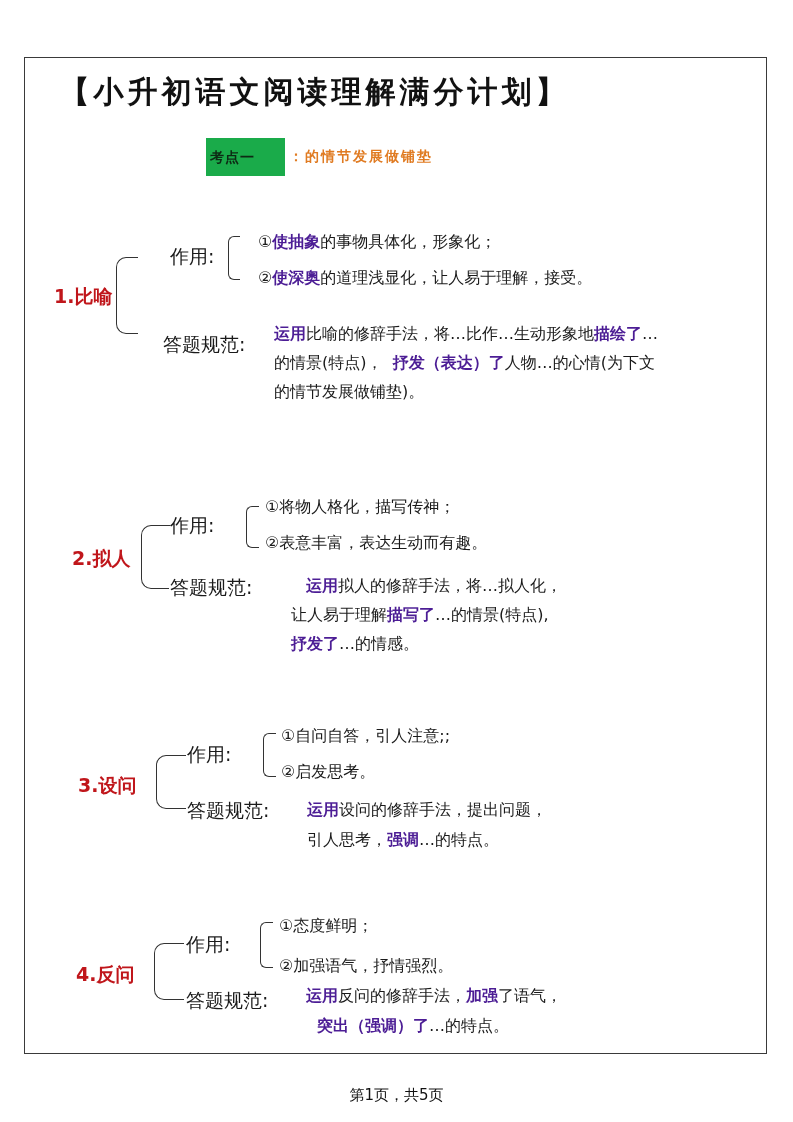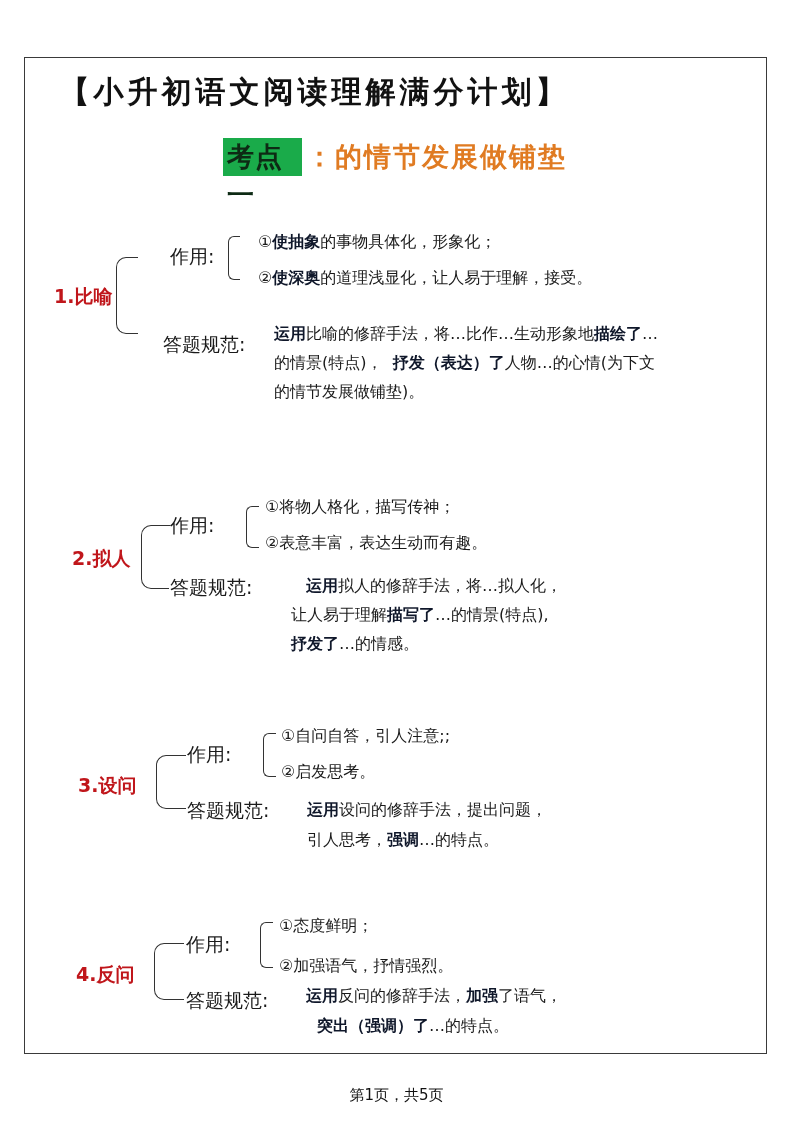--- a/index.html
+++ b/index.html
@@ -3,32 +3,32 @@
   <meta charset="utf-8">
   <style>
     html, body { margin: 0; padding: 0; background: #ffffff; }
     body { width: 793px; height: 1122px; position: relative; overflow: hidden;
            font-family: "DejaVu Sans", "Liberation Sans", sans-serif; color: #1a1a1a; }
     .frame { position: absolute; left: 24px; top: 57px; width: 743px; height: 997px;
              border: 1.5px solid #3a3a3a; box-sizing: border-box; }
     .title { position: absolute; left: 0; top: 72px; width: 629px; text-align: center;
              font-family: "DejaVu Serif", "Liberation Serif", serif; font-weight: bold;
              font-size: 30px; letter-spacing: 4px; color: #111; }
-    .subtitle { position: absolute; left: 223px; top: 138px; height: 38px; display: flex; align-items: center;
-                font-family: "DejaVu Serif", "Liberation Serif", serif; font-weight: bold; font-size: 27px; }
+    .subtitle { position: absolute; left: 206px; top: 138px; height: 38px; display: flex; align-items: center;
+                font-family: "DejaVu Serif", "Liberation Serif", serif; font-weight: bold; font-size: 14px; }
     .subtitle .tag { background: #1aab4a; color: #0d2a14; height: 38px; line-height: 38px; padding: 0 4px;
                      width: 71px; display: inline-block; letter-spacing: 1px; }
     .subtitle .colon { color: #e07b22; margin: 0 2px 0 4px; }
     .subtitle .topic { color: #e07b22; letter-spacing: 2px; }
 
     .abs { position: absolute; white-space: nowrap; }
     .sec-label { font-weight: bold; color: #c0161b; font-size: 19px; }
     .lbl { font-size: 19px; color: #1a1a1a; }
     .line { font-size: 16px; color: #1a1a1a; }
-    .red { color: #0f172a; font-weight: bold; }
+    .red { color: #4c1d95; font-weight: bold; }
     .bracket { position: absolute; border: 1.3px solid #333; border-right: none; border-radius: 10px 0 0 10px; box-sizing: border-box; }
     .footer { position: absolute; left: 0; top: 1086px; width: 793px; text-align: center; font-size: 15px; color: #111; }
   </style>
 </head>
 <body>
 
 <div class="frame"></div>
 
 <div class="title">【小升初语文阅读理解满分计划】</div>
 

